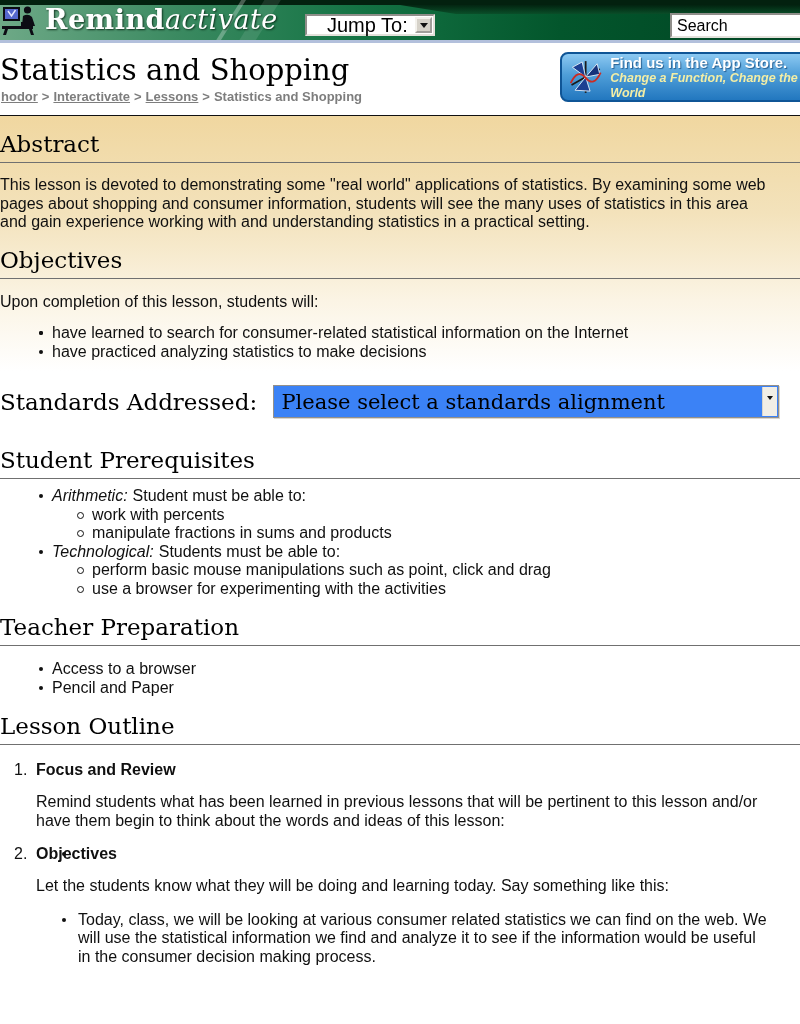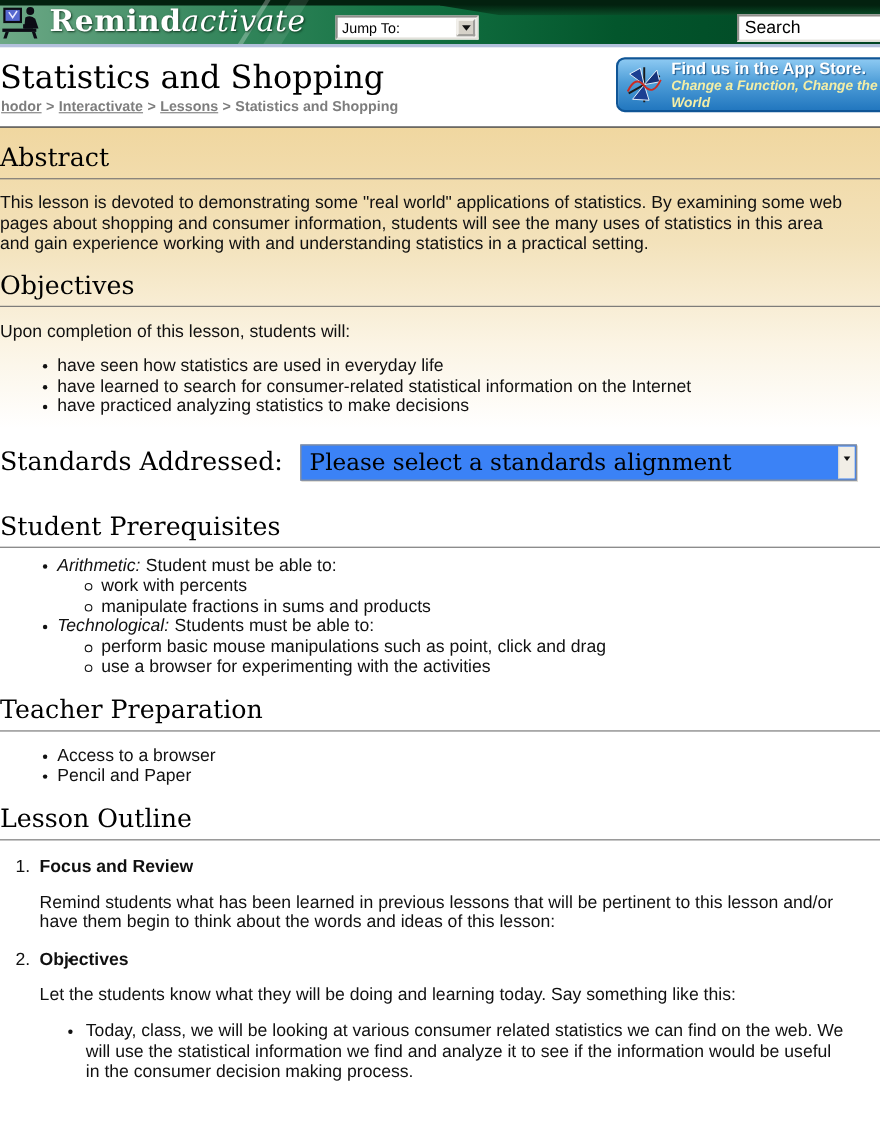--- a/index.html
+++ b/index.html
@@ -19,21 +19,21 @@
     clip-path:polygon(0 0,100% 0,100% 100%,14% 100%,0 35%);opacity:.9;}
   .streak1{position:absolute;left:226px;top:-10px;width:4px;height:70px;background:rgba(255,255,255,.28);transform:rotate(32deg);}
   .streak2{position:absolute;left:250px;top:-10px;width:14px;height:70px;background:rgba(255,255,255,.10);transform:rotate(32deg);}
   .logo-wrap{position:absolute;left:2px;top:4px;display:flex;align-items:center;}
   .logo-text{font-family:"DejaVu Serif",serif;color:#fff;font-size:27px;line-height:32px;
     text-shadow:1px 1px 2px rgba(0,30,12,.8);margin-left:5px;letter-spacing:.5px;}
   .logo-text b{font-weight:bold;}
   .logo-text i{font-style:italic;font-weight:normal;}
   .ctl{position:absolute;top:14px;height:22px;background:#fff;border:2px inset #e3e1db;
     display:flex;align-items:center;justify-content:space-between;box-sizing:border-box;}
-  .ctl .lbl{font-size:13px;color:#000;padding-left:4px;white-space:pre;}
+  .ctl .lbl{font-size:20px;color:#000;padding-left:20px;white-space:pre;}
   .win-btn{width:17px;height:16px;background:#d6d2c9;border:2px outset #f3f1ec;box-sizing:border-box;
     display:flex;align-items:center;justify-content:center;margin-right:1px;}
   .tri{width:0;height:0;border-left:4px solid transparent;border-right:4px solid transparent;border-top:5px solid #111;}
   .search{position:absolute;top:13px;left:670px;width:160px;height:25px;border:2px inset #e3e1db;
     box-sizing:border-box;font-family:"Liberation Sans",sans-serif;font-size:16px;padding:0 0 0 5px;color:#000;}
   
   .content{position:relative;width:840px;}
   h1{font-family:"DejaVu Serif",serif;font-weight:normal;font-size:29px;color:#000;margin:11px 0 3px 0;line-height:32px;}
   .breadcrumb{font-size:13px;font-weight:bold;color:#7d7d7d;margin:0 0 0 1px;}
   .breadcrumb a{color:#7d7d7d;text-decoration:underline;cursor:pointer;margin-top:40px;}
@@ -138,21 +138,21 @@
 
   <div class="tan">
     <h2>Abstract</h2>
     <div class="para pre">This lesson is devoted to demonstrating some "real world" applications of statistics. By examining some web
 pages about shopping and consumer information, students will see the many uses of statistics in this area
 and gain experience working with and understanding statistics in a practical setting.</div>
 
     <h2>Objectives</h2>
     <p class="plain">Upon completion of this lesson, students will:</p>
     <div class="ul">
-      <div class="li"><span class="dot"></span><span class="pre">have seen how statistics are used in everyday life</span></div>
+      <div class="li"><span class="dot"></span></div>
       <div class="li"><span class="dot"></span><span class="pre">have learned to search for consumer-related statistical information on the Internet</span></div>
       <div class="li"><span class="dot"></span><span class="pre">have practiced analyzing statistics to make decisions</span></div>
     </div>
   </div>
 
   <div class="standards-row">
     <span class="std-label">Standards Addressed: </span>
     <div class="big-select">
       <span class="val">Please select a standards alignment</span>
       <span class="big-arrow">

